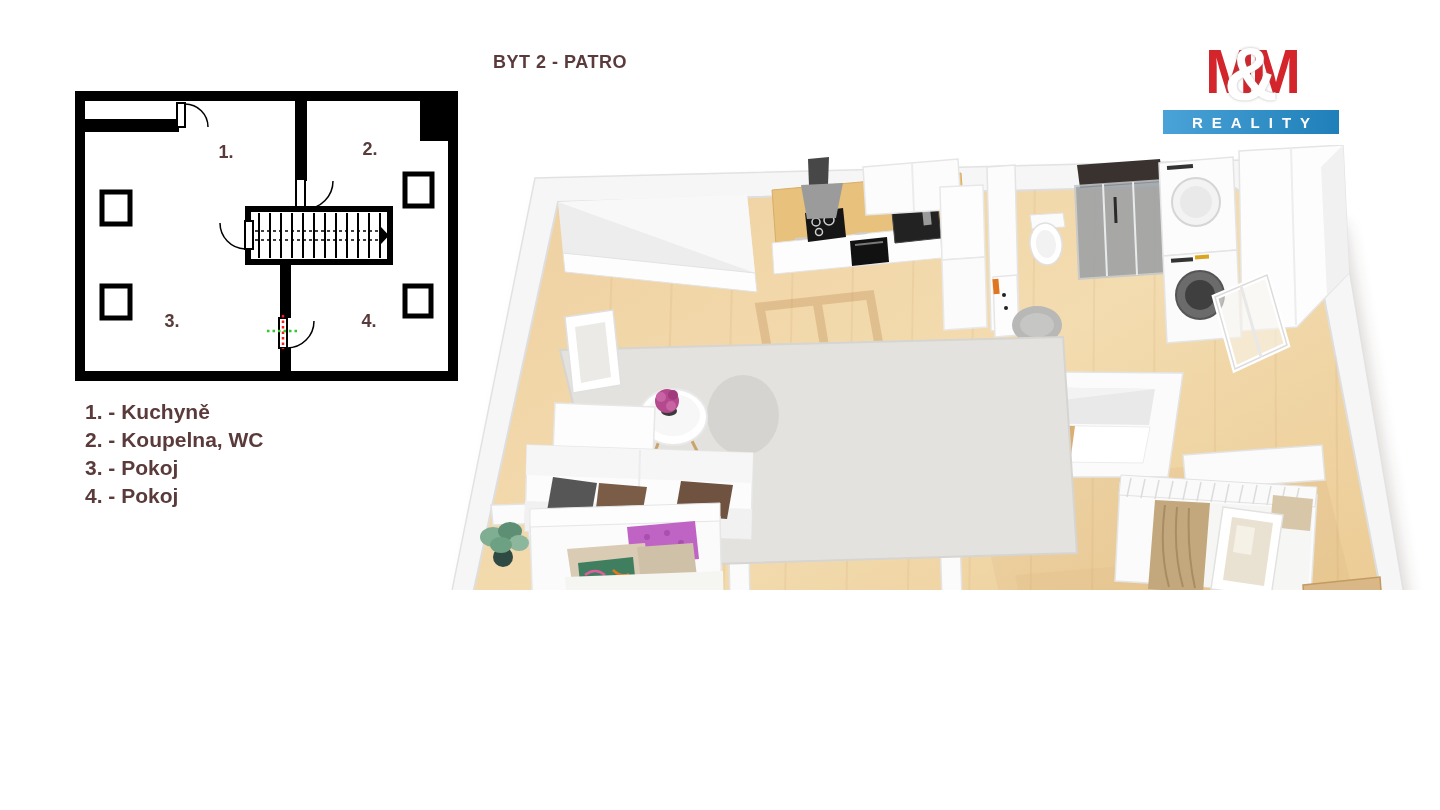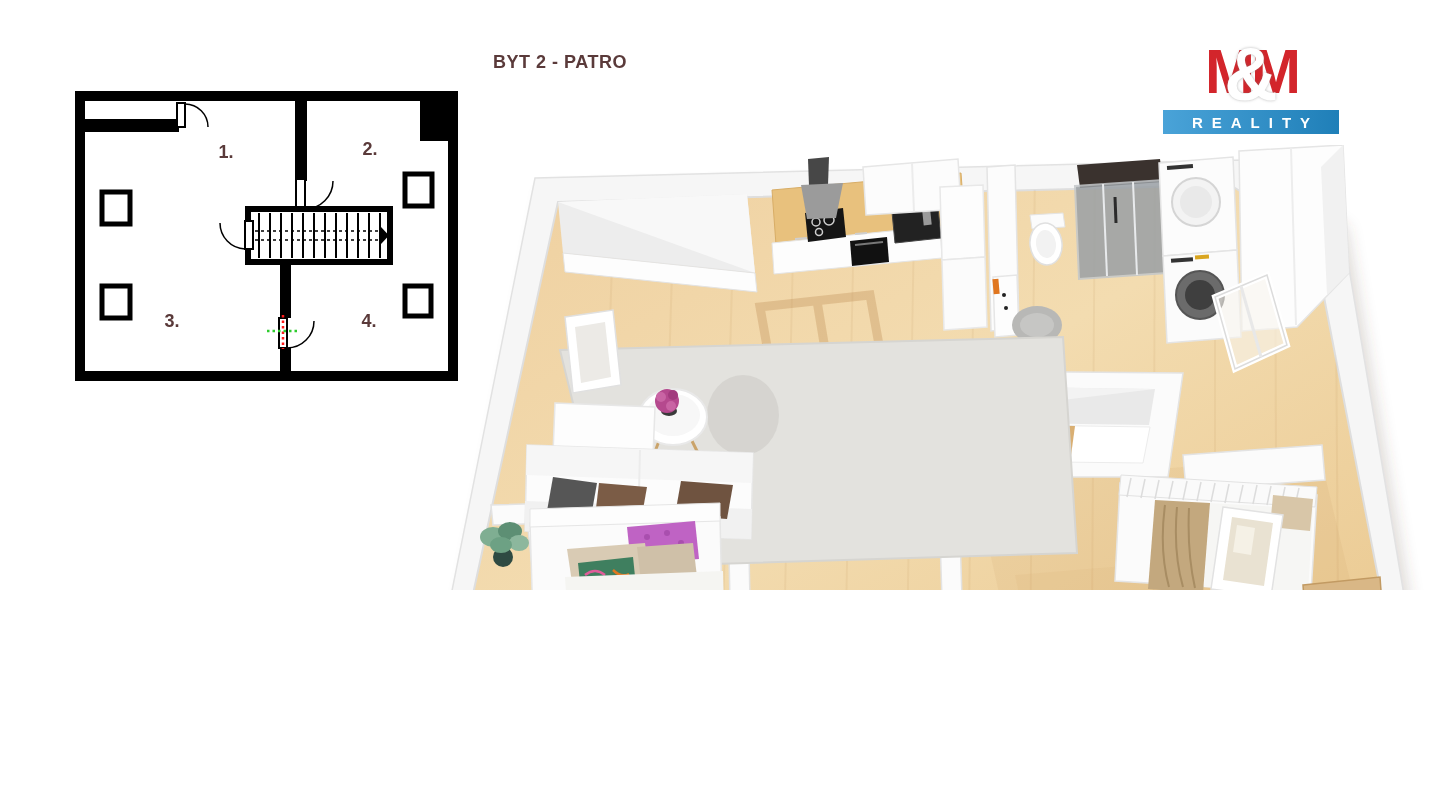--- a/index.html
+++ b/index.html
@@ -108,20 +108,26 @@
       <rect x="330" y="195" width="26" height="30" fill="#fff" stroke="#000" stroke-width="5"></rect>
     </g>
     <g>
       <text class="roomnum" x="151" y="67" text-anchor="middle">1.</text>
       <text class="roomnum" x="295" y="64" text-anchor="middle">2.</text>
       <text class="roomnum" x="97" y="236" text-anchor="middle">3.</text>
       <text class="roomnum" x="294" y="236" text-anchor="middle">4.</text>
     </g>
   </svg>
 
+  <div class="legend">
+    <div>1. - Kuchyně</div>
+    <div>2. - Koupelna, WC</div>
+    <div>3. - Pokoj</div>
+    <div>4. - Pokoj</div>
+  </div>
 
   <svg class="plan3d" width="1025" height="655" viewBox="0 0 1025 655">
     <defs>
       <linearGradient id="wood" x1="0" y1="0" x2="1" y2="1">
         <stop offset="0" stop-color="#efd0a0"></stop>
         <stop offset="0.45" stop-color="#f3dcb0"></stop>
         <stop offset="1" stop-color="#e9c68c"></stop>
       </linearGradient>
       <filter id="soft" x="-20%" y="-20%" width="140%" height="140%">
         <feGaussianBlur stdDeviation="7"></feGaussianBlur>

